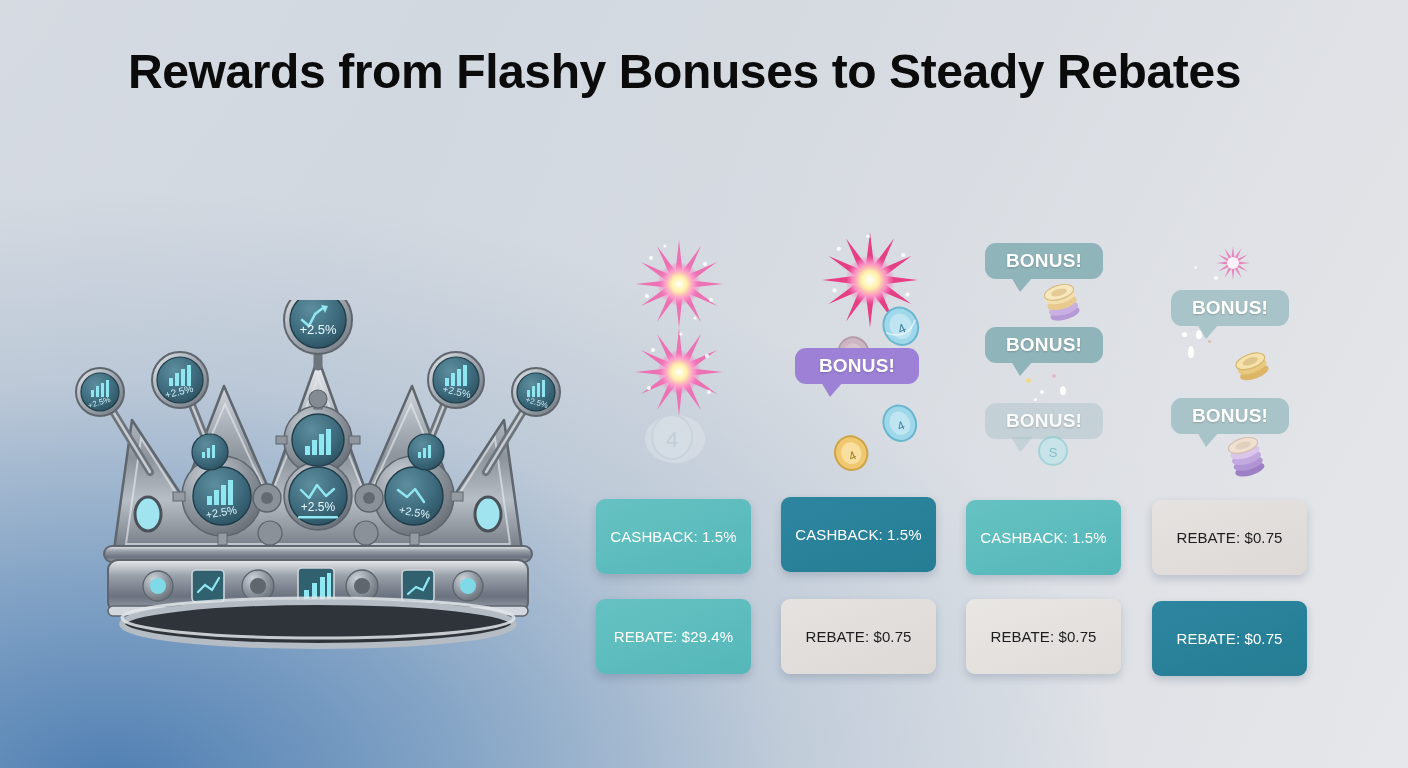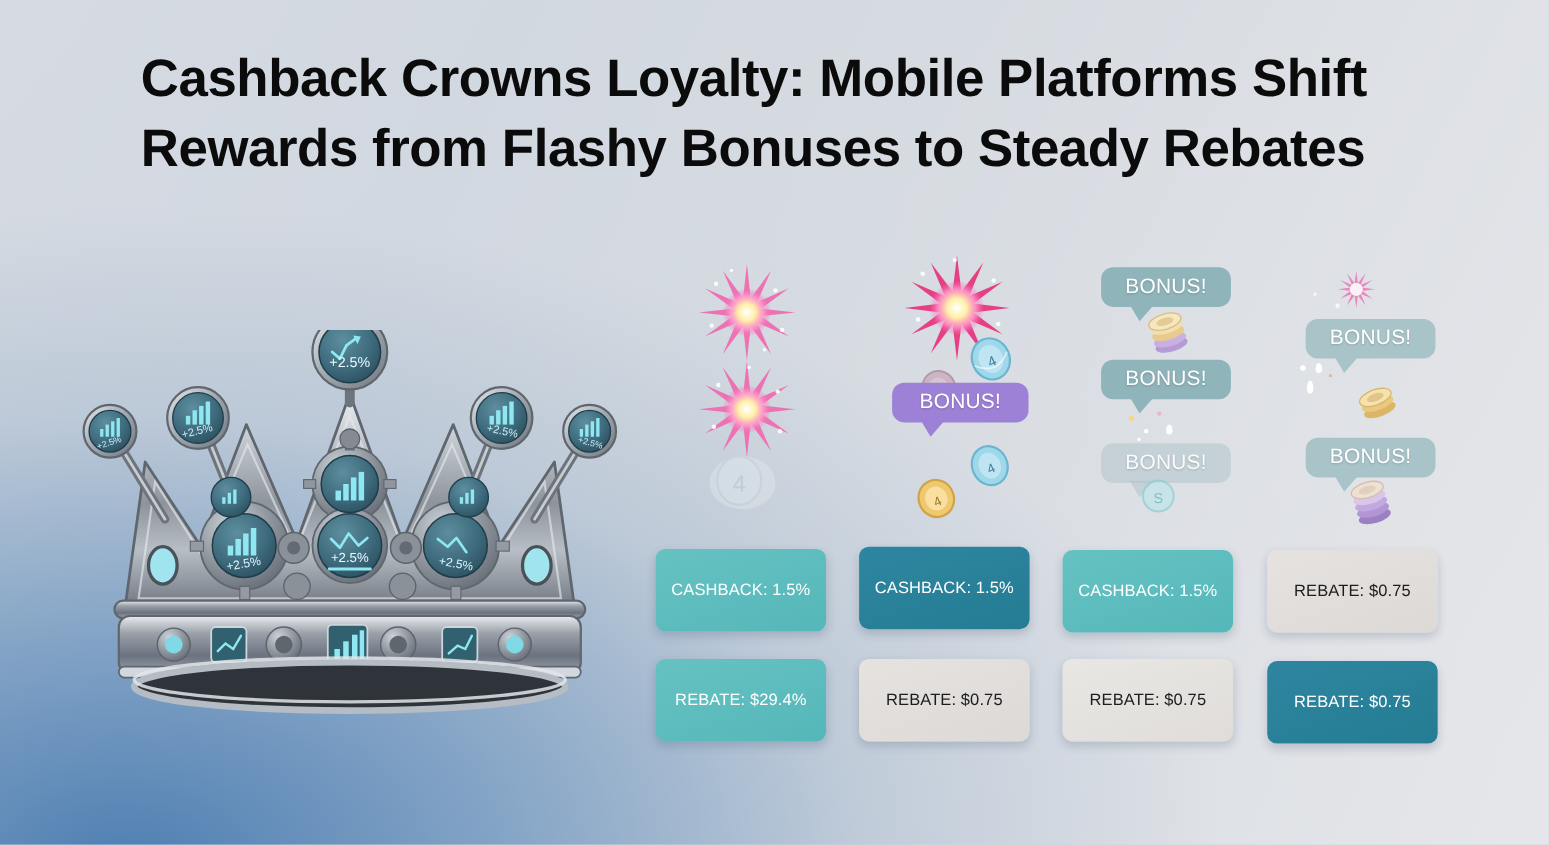--- a/index.html
+++ b/index.html
@@ -54,27 +54,26 @@
   .burst { position: absolute; }
   .burst svg { display: block; }
 
   .coin-stack { position: absolute; }
   .coin-stack svg { display: block; }
 
   .bubble {
     position: absolute;
     border-radius: 11px;
     color: #ffffff;
-    font-weight: normal;
+    font-weight: bold;
     letter-spacing: 0.2px;
     display: flex;
     align-items: center;
     justify-content: center;
     text-shadow: 0 1px 2px rgba(0,0,0,0.18);
-    margin-left: 16px;
   }
   .bubble::after {
     content: "";
     position: absolute;
     bottom: -13px;
     left: 26px;
     width: 0; height: 0;
     border-left: 9px solid transparent;
     border-right: 13px solid transparent;
     border-top: 15px solid currentColor;
@@ -112,21 +111,20 @@
     border-radius: 50%;
     background: #ffffff;
   }
 </style>
 </head>
 <body>
 
 <div class="stage">
 
   <div class="title">
-    <span class="line">Cashback Crowns Loyalty: Mobile Platforms Shift</span>
     <span class="line">Rewards from Flashy Bonuses to Steady Rebates</span>
   </div>
 
   <div class="crown-wrap">
     <svg class="crown-svg" viewBox="0 0 512 352" xmlns="http://www.w3.org/2000/svg">
       <defs>
         <linearGradient id="metal" x1="0" y1="0" x2="0" y2="1">
           <stop offset="0%" stop-color="#f0f2f4"></stop>
           <stop offset="22%" stop-color="#c2c8ce"></stop>
           <stop offset="52%" stop-color="#8d949c"></stop>

